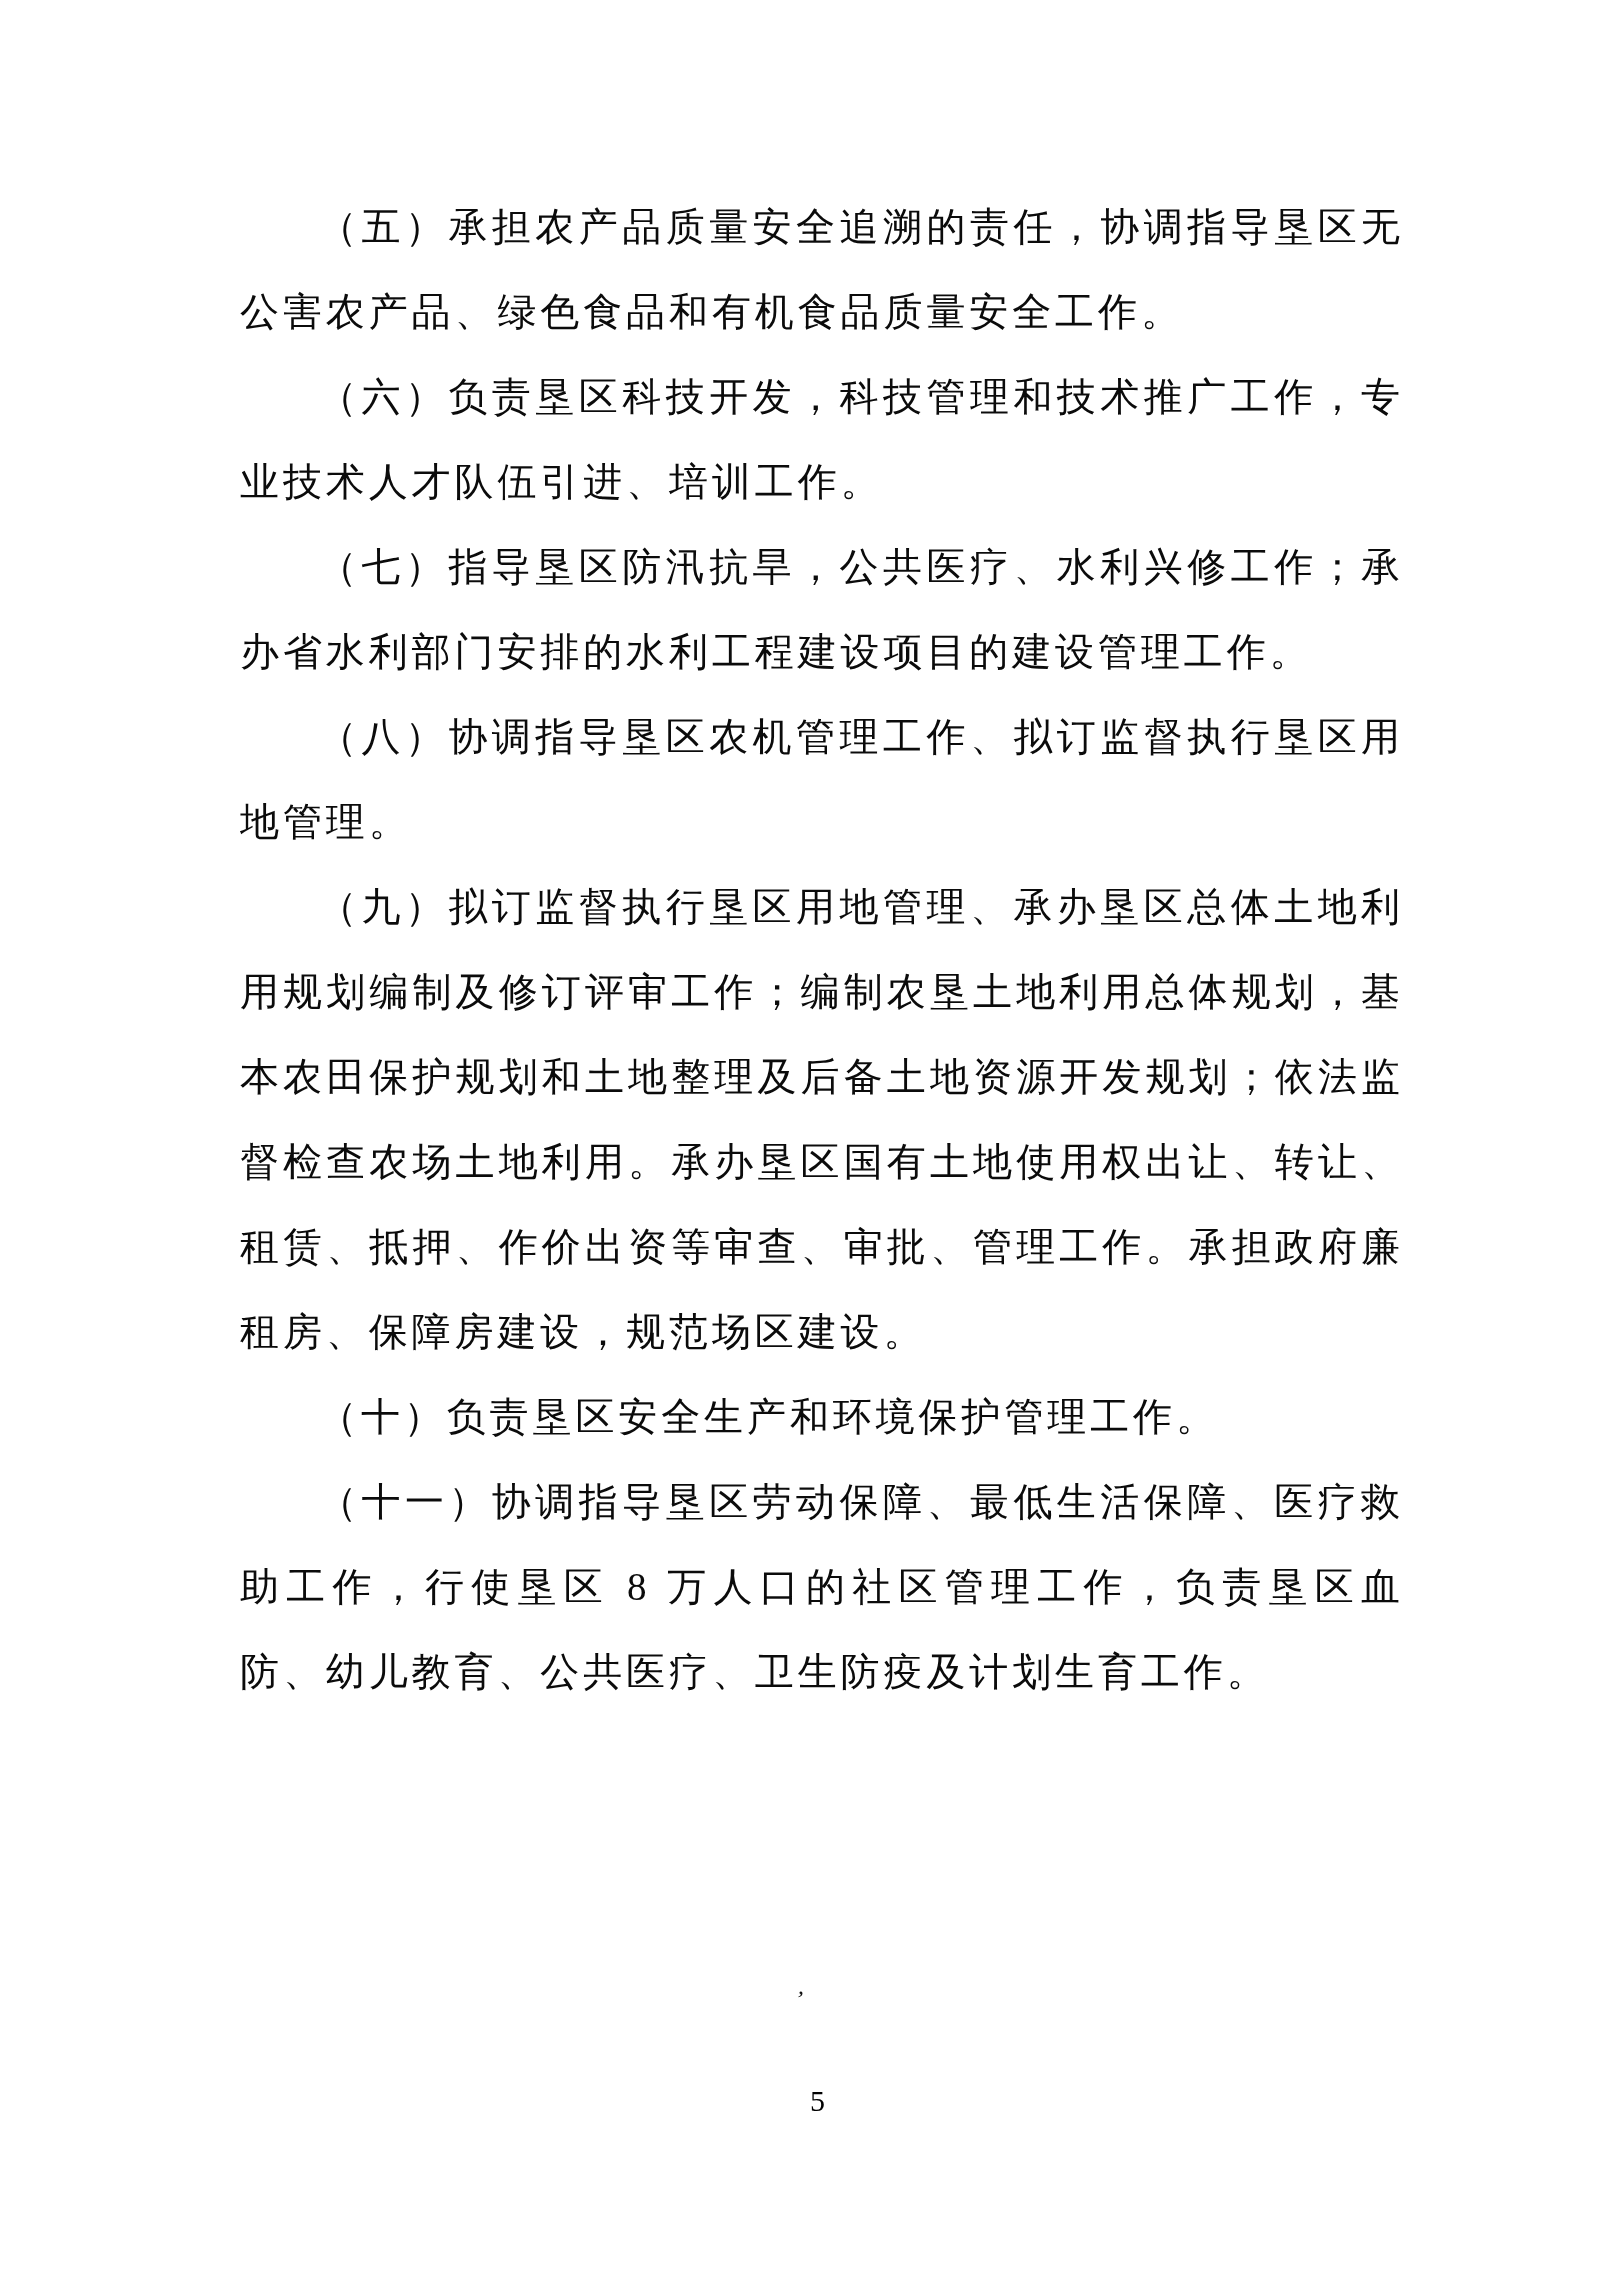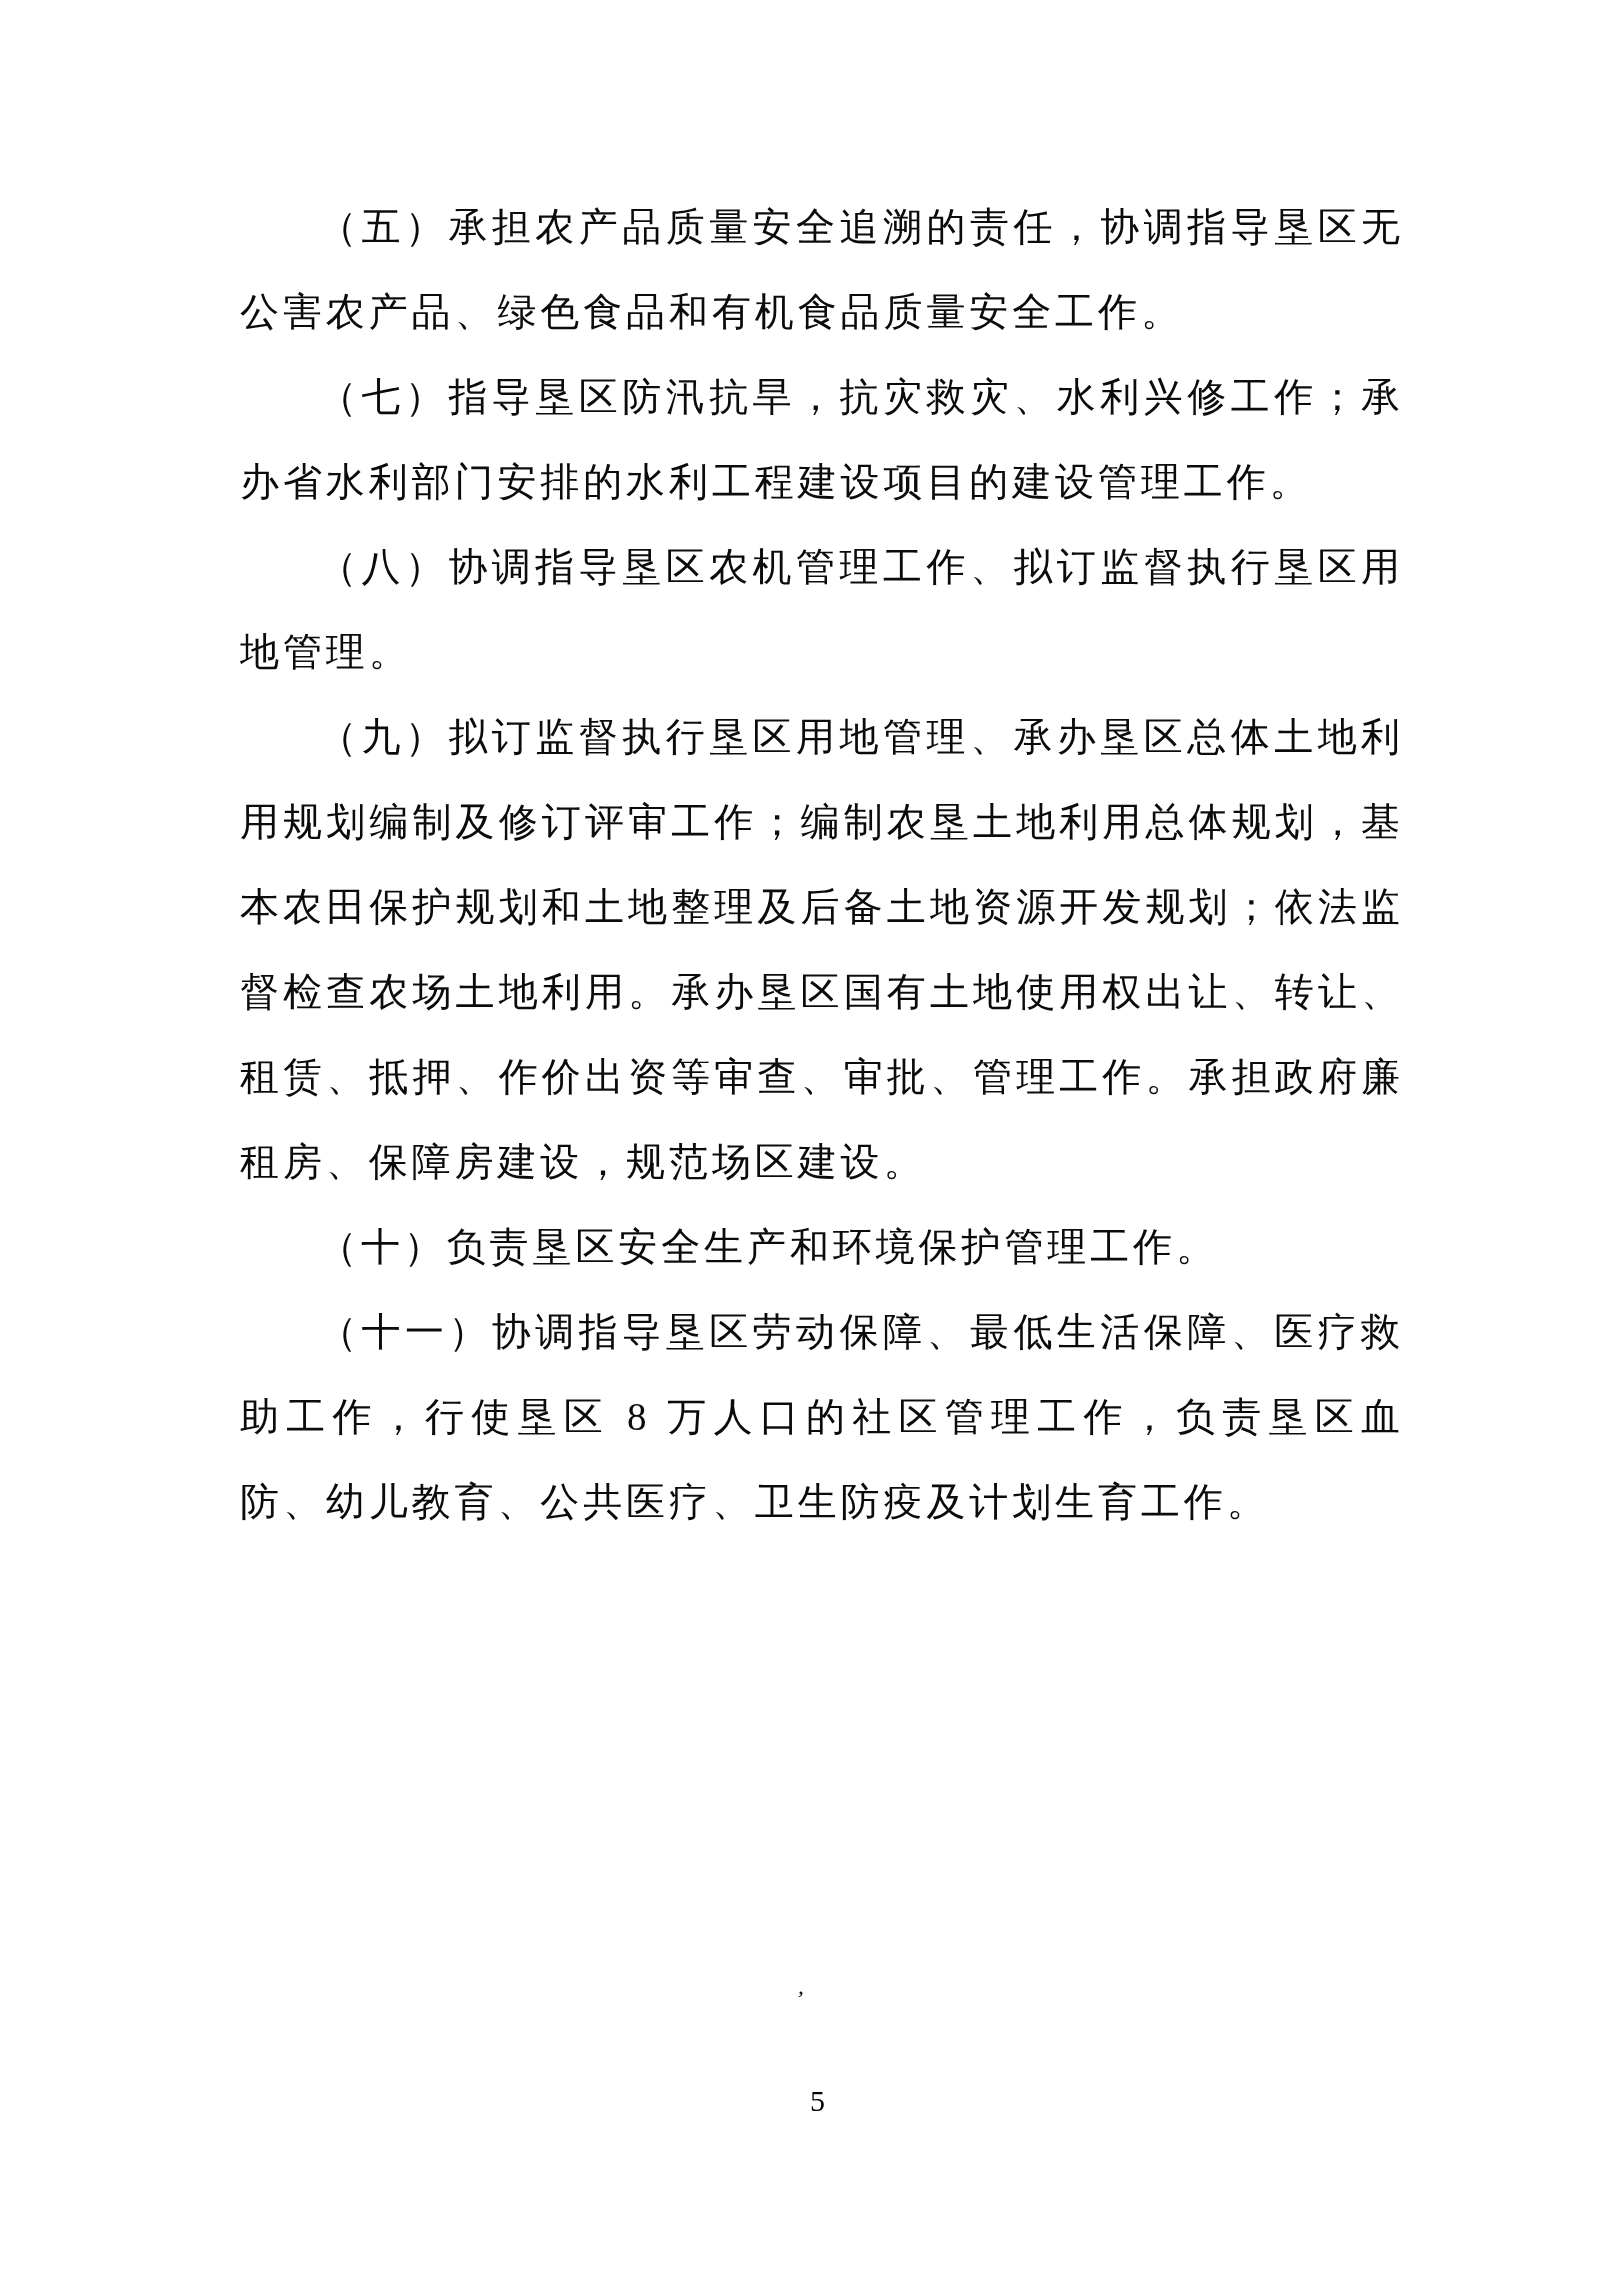--- a/index.html
+++ b/index.html
@@ -59,21 +59,22 @@
     color: #000000;
   }
 </style>
 </head>
 <body>
 
 <div class="page">
 
   <div class="content">
     <p>（五）承担农产品质量安全追溯的责任，协调指导垦区无公害农产品、绿色食品和有机食品质量安全工作。</p>
-    <p>（七）指导垦区防汛抗旱，抗灾救灾、水利兴修工作；承办省水利部门安排的水利工程建设项目的建设管理工作。</p>
+    <p>（六）负责垦区科技开发，科技管理和技术推广工作，专业技术人才队伍引进、培训工作。</p>
+    <p>（七）指导垦区防汛抗旱，公共医疗、水利兴修工作；承办省水利部门安排的水利工程建设项目的建设管理工作。</p>
     <p>（八）协调指导垦区农机管理工作、拟订监督执行垦区用地管理。</p>
     <p>（九）拟订监督执行垦区用地管理、承办垦区总体土地利用规划编制及修订评审工作；编制农垦土地利用总体规划，基本农田保护规划和土地整理及后备土地资源开发规划；依法监督检查农场土地利用。承办垦区国有土地使用权出让、转让、租赁、抵押、作价出资等审查、审批、管理工作。承担政府廉租房、保障房建设，规范场区建设。</p>
     <p>（十）负责垦区安全生产和环境保护管理工作。</p>
     <p>（十一）协调指导垦区劳动保障、最低生活保障、医疗救助工作，行使垦区 8 万人口的社区管理工作，负责垦区血防、幼儿教育、公共医疗、卫生防疫及计划生育工作。</p>
   </div>
 
   <span class="stray-mark">’</span>
 
   <div class="page-number">5</div>
 

